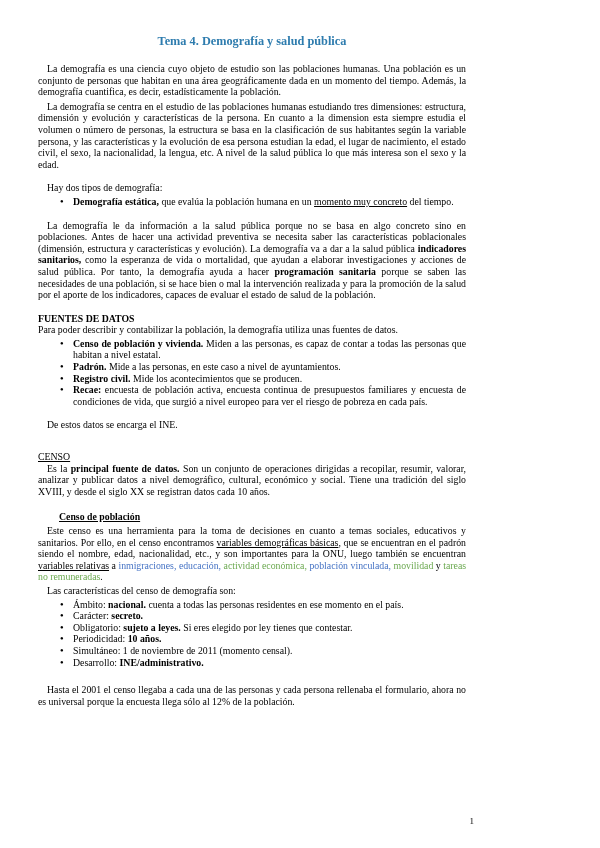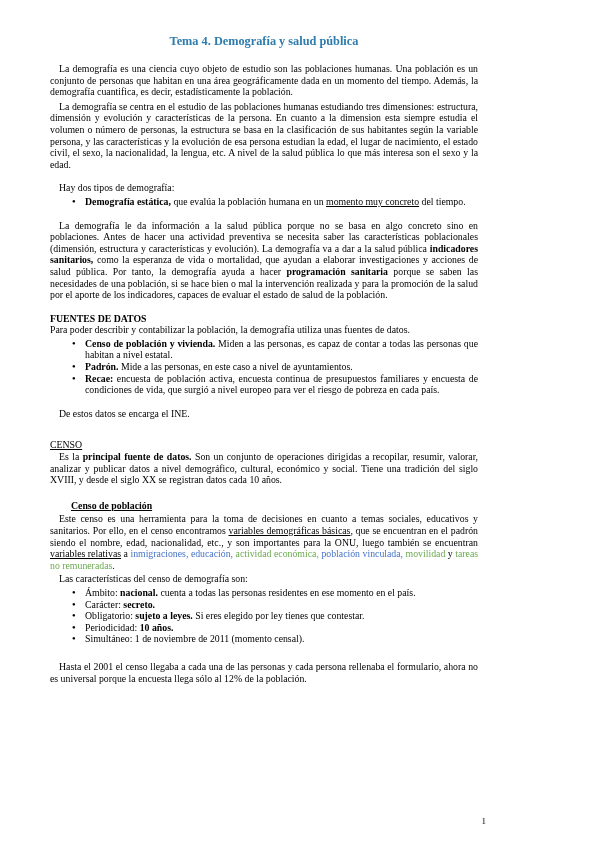--- a/index.html
+++ b/index.html
@@ -1,18 +1,18 @@
 <!DOCTYPE html>
 <html><head>
 <meta charset="utf-8">
 <style>
   html,body{margin:0;padding:0;background:#ffffff;}
   .page{
     width:504px;height:848px;background:#ffffff;position:relative;overflow:hidden;
-    font-family:"Liberation Serif", serif;color:#000000;padding-left:12px;
+    font-family:"Liberation Serif", serif;color:#000000;
   }
   .content{padding:34px 38px 0 38px;font-size:9.8px;line-height:11.6px;}
   .title{text-align:center;font-weight:bold;font-size:12.3px;line-height:14px;margin-bottom:15px;}
   .p,.h{text-align:justify;}
   .ind{text-indent:9px;}
   .ind2{margin-left:21px;}
   .b{font-weight:bold;font-family:Liberation Serif, serif;}
   .u{text-decoration:underline;}
   ul.blist{list-style:none;margin:0;padding:0 0 0 22px;}
   ul.blist li{position:relative;padding-left:13px;text-align:justify;}
@@ -31,31 +31,33 @@
       <div class="p ind" style="margin-top: 12px;"><span>Hay dos tipos de demografía:</span></div>
       <ul class="blist" style="margin-top: 2px;">
         <li><span class="b">Demografía estática,</span><span> que evalúa la población humana en un </span><span class="u">momento muy concreto</span><span> del tiempo.</span></li>
       </ul>
       <div class="p ind" style="margin-top: 12px;"><span>La demografía le da información a la salud pública porque no se basa en algo concreto sino en poblaciones. Antes de hacer una actividad preventiva se necesita saber las características poblacionales (dimensión, estructura y características y evolución). La demografía va a dar a la salud pública </span><span class="b">indicadores sanitarios,</span><span> como la esperanza de vida o mortalidad, que ayudan a elaborar investigaciones y acciones de salud pública. Por tanto, la demografía ayuda a hacer </span><span class="b">programación sanitaria</span><span> porque se saben las necesidades de una población, si se hace bien o mal la intervención realizada y para la promoción de la salud por el aporte de los indicadores, capaces de evaluar el estado de salud de la población.</span></div>
       <div class="h" style="margin-top: 12px;"><span class="b">FUENTES DE DATOS</span></div>
       <div class="p"><span>Para poder describir y contabilizar la población,  la demografía utiliza unas fuentes de datos.</span></div>
       <ul class="blist" style="margin-top: 2px;">
         <li><span class="b">Censo de población y vivienda.</span><span> Miden a las personas, es capaz de contar a todas las personas que habitan a nivel estatal.</span></li>
         <li><span class="b">Padrón.</span><span> Mide a las personas, en este caso a nivel de ayuntamientos.</span></li>
+        <li><span class="b">Registro civil.</span><span> Mide los acontecimientos que se producen.</span></li>
         <li><span class="b">Recae:</span><span> encuesta de población activa, encuesta continua de presupuestos familiares y encuesta de condiciones de vida, que surgió a nivel europeo para ver el riesgo de pobreza en cada país.</span></li>
       </ul>
       <div class="p ind" style="margin-top: 12px;"><span>De estos datos se encarga el INE.</span></div>
       <div class="h" style="margin-top: 20px;"><span class="u">CENSO</span></div>
       <div class="p ind"><span>Es la </span><span class="b">principal fuente de datos.</span><span> Son un conjunto de operaciones dirigidas a recopilar, resumir, valorar, analizar y publicar datos a nivel demográfico, cultural, económico y social. Tiene una tradición del siglo XVIII, y desde el siglo XX se registran datos cada 10 años.</span></div>
       <div class="h ind2" style="margin-top: 14px;"><span class="b u">Censo de población</span></div>
       <div class="p ind" style="margin-top: 2px;"><span>Este censo es una herramienta para la toma de decisiones en cuanto a temas sociales, educativos y sanitarios. Por ello, en el censo encontramos </span><span class="u">variables demográficas básicas</span><span>, que se encuentran en el padrón siendo el nombre, edad, nacionalidad, etc., y son importantes para la ONU, luego también se encuentran </span><span class="u">variables relativas</span><span> a </span><span style="color: rgb(68, 114, 196);">inmigraciones,</span><span> </span><span style="color: rgb(68, 114, 196);">educación,</span><span> </span><span style="color: rgb(106, 168, 79);">actividad económica,</span><span> </span><span style="color: rgb(68, 114, 196);">población vinculada,</span><span> </span><span style="color: rgb(106, 168, 79);">movilidad</span><span> y </span><span style="color: rgb(106, 168, 79);">tareas no remuneradas</span><span>.</span></div>
       <div class="p ind" style="margin-top: 2px;"><span>Las características del censo de demografía son:</span></div>
       <ul class="blist" style="margin-top: 2px;">
         <li><span>Ámbito: </span><span class="b">nacional.</span><span> cuenta a todas las personas residentes en ese momento en el país.</span></li>
         <li><span>Carácter: </span><span class="b">secreto.</span></li>
         <li><span>Obligatorio: </span><span class="b">sujeto a leyes.</span><span> Si eres elegido por ley tienes que contestar.</span></li>
         <li><span>Periodicidad: </span><span class="b">10 años.</span></li>
         <li><span>Simultáneo: 1 de noviembre de 2011 (momento censal).</span></li>
+        <li><span>Desarrollo: </span><span class="b">INE/administrativo.</span></li>
       </ul>
       <div class="p ind" style="margin-top: 16px;"><span>Hasta el 2001 el censo llegaba a cada una de las personas y cada persona rellenaba el formulario, ahora no es universal porque la encuesta llega sólo al 12% de la población.</span></div>
     </div>
   <div class="pagenum">1</div>
 </div>
 
 </body></html>

